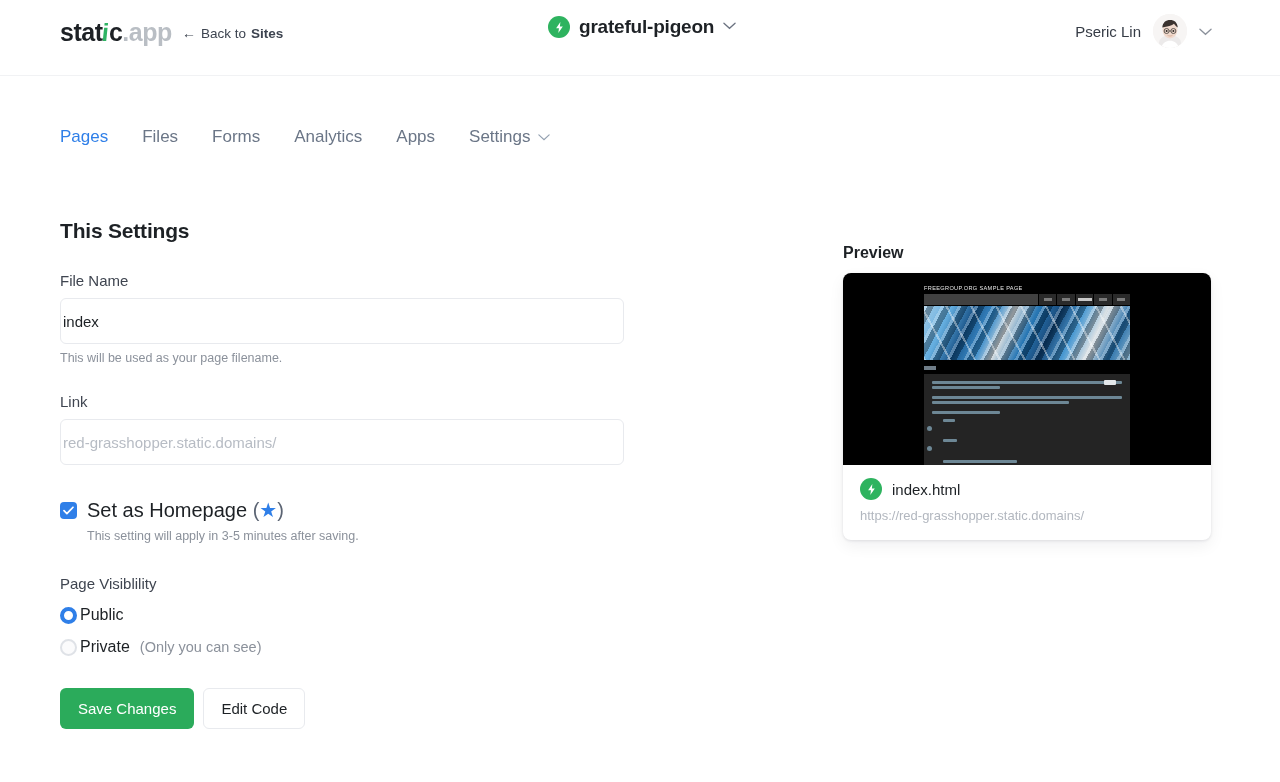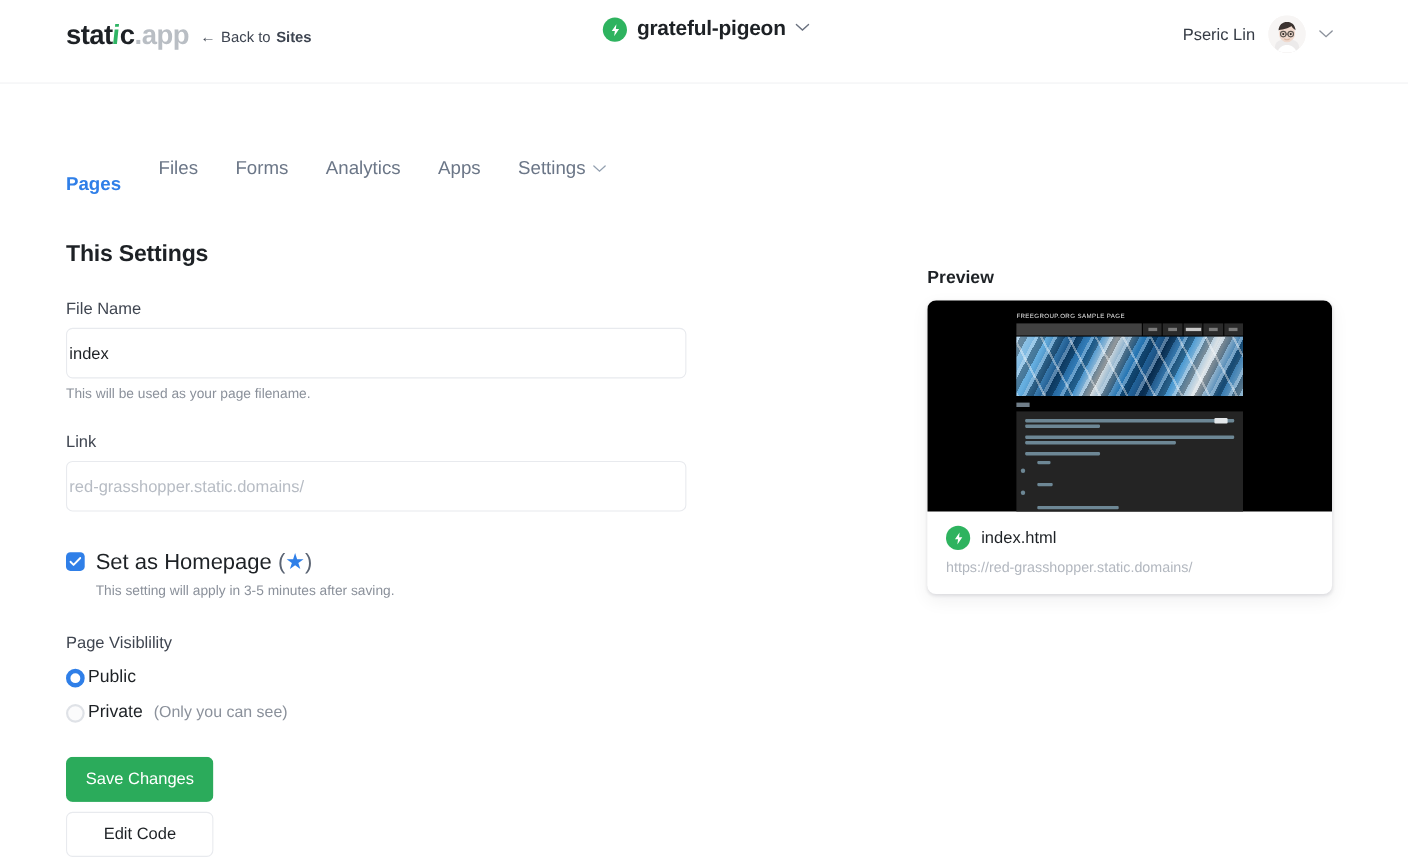--- a/index.html
+++ b/index.html
@@ -68,21 +68,21 @@
 
   
   .tabs {
     position: absolute; left: 60px; top: 127px;
     display: flex; align-items: center; gap: 34px;
   }
   .tab {
     font-size: 17px; color: #6b7687; cursor: pointer;
     display: flex; align-items: center; gap: 7px; white-space: nowrap;
   }
-  .tab.active { color: #2f7fe8; font-weight: 700; margin-top: 31px; }
+  .tab.active { color: #2f7fe8; font-weight: 400; }
   .tab .chev { font-size: 12px; color: #93a0b0; }
 
   
   .page-title {
     position: absolute; left: 60px; top: 219px;
     font-size: 21px; font-weight: 700; color: #1d2125; letter-spacing: -0.2px;
   }
   .form-col { position: absolute; left: 60px; top: 272px; width: 564px; }
   .field-label { font-size: 15px; color: #3f4550; margin-bottom: 9px; }
   .text-input {
@@ -116,21 +116,21 @@
   .radio {
     width: 17px; height: 17px; border-radius: 50%;
     flex: 0 0 auto; cursor: pointer;
     border: 4px solid #2f7fe8; background: #ffffff;
   }
   .radio.off { border: 2px solid #dfe2e7; background: #fbfbfc; }
   .radio-label { font-size: 16px; color: #1d2125; }
   .radio-note { font-size: 14.5px; color: #8b919b; margin-left: 7px; }
 
   
-  .btn-row { position: absolute; left: 60px; top: 688px; display: flex; gap: 9px; flex-direction: column; }
+  .btn-row { position: absolute; left: 60px; top: 688px; display: flex; gap: 9px; }
   .btn {
     height: 41px; border-radius: 6px; padding: 0 17px;
     display: inline-flex; align-items: center; justify-content: center;
     font-size: 15px; cursor: pointer; border: 1px solid transparent;
     font-family: "Liberation Sans", sans-serif;
   }
   .btn-primary { background: #2bab5b; color: #ffffff; }
   .btn-secondary { background: #ffffff; color: #1d2125; border: 1px solid #e8eaee; }
 
   

